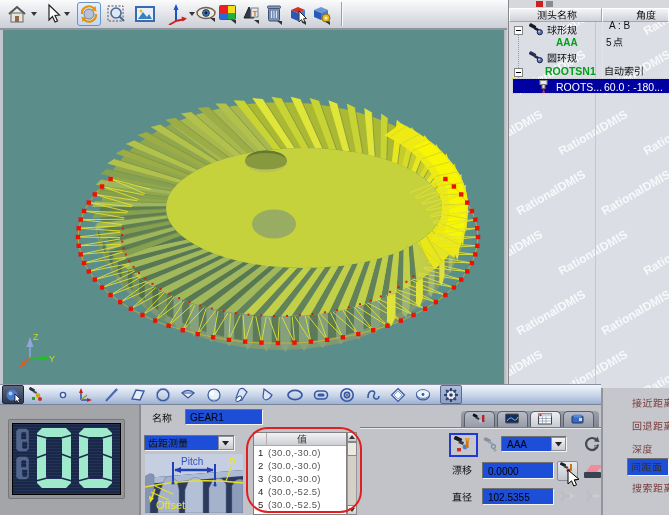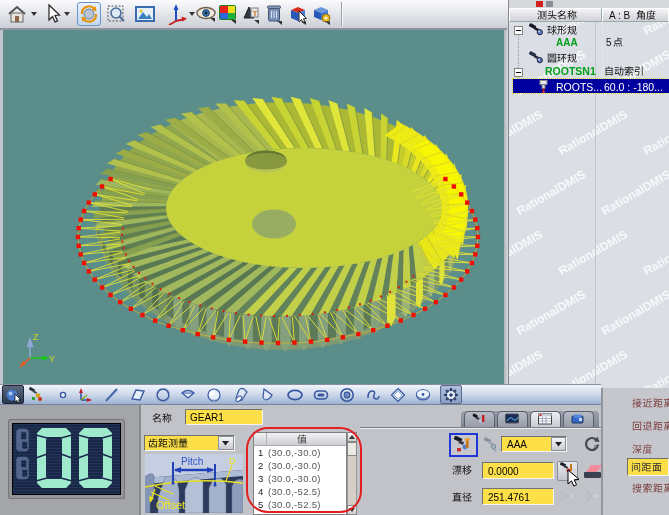--- a/index.html
+++ b/index.html
@@ -1,17 +1,17 @@
 <!DOCTYPE html>
 <html><head><meta charset="utf-8"><style>
 *{margin:0;padding:0;box-sizing:border-box}
 body{font-family:"Liberation Sans",sans-serif;width:669px;height:515px;overflow:hidden;position:relative;background:#c4c6cc}
 .abs{position:absolute}
 svg{display:block}
-.sunken{background:#fde047;border-top:1px solid #707070;border-left:1px solid #707070;border-bottom:1px solid #f4f4f4;border-right:1px solid #f4f4f4}
+.sunken{background:#1d4ed8;border-top:1px solid #707070;border-left:1px solid #707070;border-bottom:1px solid #f4f4f4;border-right:1px solid #f4f4f4}
 </style></head><body>
 <div class="abs" style="left:0;top:0;width:669px;height:30px;background:linear-gradient(#fbfbfc,#e6e8ec 40%,#c9ccd4)"></div>
 <div class="abs" style="left:0;top:28px;width:507px;height:2px;background:#8d949e"></div>
 <svg class="abs" style="left:6px;top:4px" width="22" height="20" viewBox="0 0 22 20">
     <path d="M3 10 L11 3 L19 10" fill="none" stroke="#555" stroke-width="2"></path>
     <rect x="5" y="9" width="12" height="9" fill="#e8e4da" stroke="#666"></rect>
     <rect x="9" y="12" width="4" height="6" fill="#8a6a4a"></rect>
   </svg>
 <svg class="abs" style="left:30px;top:10px" width="8" height="8" viewBox="0 0 8 8">
     <polygon points="1,2 7,2 4,6" fill="#333"></polygon>
@@ -544,21 +544,21 @@
 <div class="abs" style="left:509px;top:8px;width:93px;height:14px;background:linear-gradient(#f4f4f6,#d0d2d8);border:1px solid #fff;border-right:1px solid #9aa;border-bottom:1px solid #9aa"></div>
 <div class="abs" style="left:602px;top:8px;width:67px;height:14px;background:linear-gradient(#f4f4f6,#d0d2d8);border:1px solid #fff;border-bottom:1px solid #9aa"></div>
 <svg style="position:absolute;left:537px;top:10.2px;overflow:visible" width="40" height="12">
     <g fill="#101010" transform="translate(0,8.80) scale(0.01,-0.01)">
       <use href="#c18" x="0"></use>
       <use href="#c1" x="1000"></use>
       <use href="#c2" x="2000"></use>
       <use href="#c3" x="3000"></use>
     </g>
   </svg>
-<div class="abs" style="left:609px;top:10px;font-size:10px;color:#101010">A : B</div>
+<div class="abs" style="left:609px;top:20px;font-size:10px;color:#101010">A : B</div>
 <svg style="position:absolute;left:636px;top:10.2px;overflow:visible" width="20" height="12">
     <g fill="#101010" transform="translate(0,8.80) scale(0.01,-0.01)">
       <use href="#c4" x="0"></use>
       <use href="#c5" x="1000"></use>
     </g>
   </svg>
 <svg class="abs" style="left:514px;top:26px" width="9" height="9">
     <rect x="0.5" y="0.5" width="8" height="8" fill="#fff" stroke="#848484"></rect>
     <line x1="2" y1="4.5" x2="7" y2="4.5" stroke="#000"></line>
   </svg>
@@ -895,21 +895,21 @@
     <rect x="1" y="9" width="17" height="6" rx="1" fill="#3a4252"></rect>
     <polygon points="3,9 8,2 19,2 14,9" fill="#f08898"></polygon>
     <polygon points="8,2 19,2 19,6 8,6" fill="#f090a0" opacity="0.6"></polygon>
   </svg>
 <svg style="position:absolute;left:452px;top:492.2px;overflow:visible" width="20" height="12">
     <g fill="#101010" transform="translate(0,8.80) scale(0.01,-0.01)">
       <use href="#c23" x="0"></use>
       <use href="#c24" x="1000"></use>
     </g>
   </svg>
-<div class="abs sunken" style="left:482px;top:488px;width:72px;height:17px;font-size:10px;color:#000;padding:3px 0 0 5px">251.4761</div>
+<div class="abs sunken" style="left:482px;top:488px;width:72px;height:17px;font-size:10px;color:#000;padding:3px 0 0 5px">102.5355</div>
 <svg class="abs" style="left:558px;top:489px" width="18" height="16" viewBox="0 0 18 16">
     <g stroke="#b8bcc4" stroke-width="2" fill="none">
       <path d="M3 2 L7 7 L3 12"></path>
       <path d="M8 7 L12 7"></path>
     </g>
     <polygon points="12,4 17,7 12,10" fill="#c8ccd4"></polygon>
   </svg>
 <svg class="abs" style="left:584px;top:489px" width="18" height="16" viewBox="0 0 18 16">
     <g stroke="#b8bcc4" stroke-width="2" fill="none">
       <path d="M3 2 L7 7 L3 12"></path>

